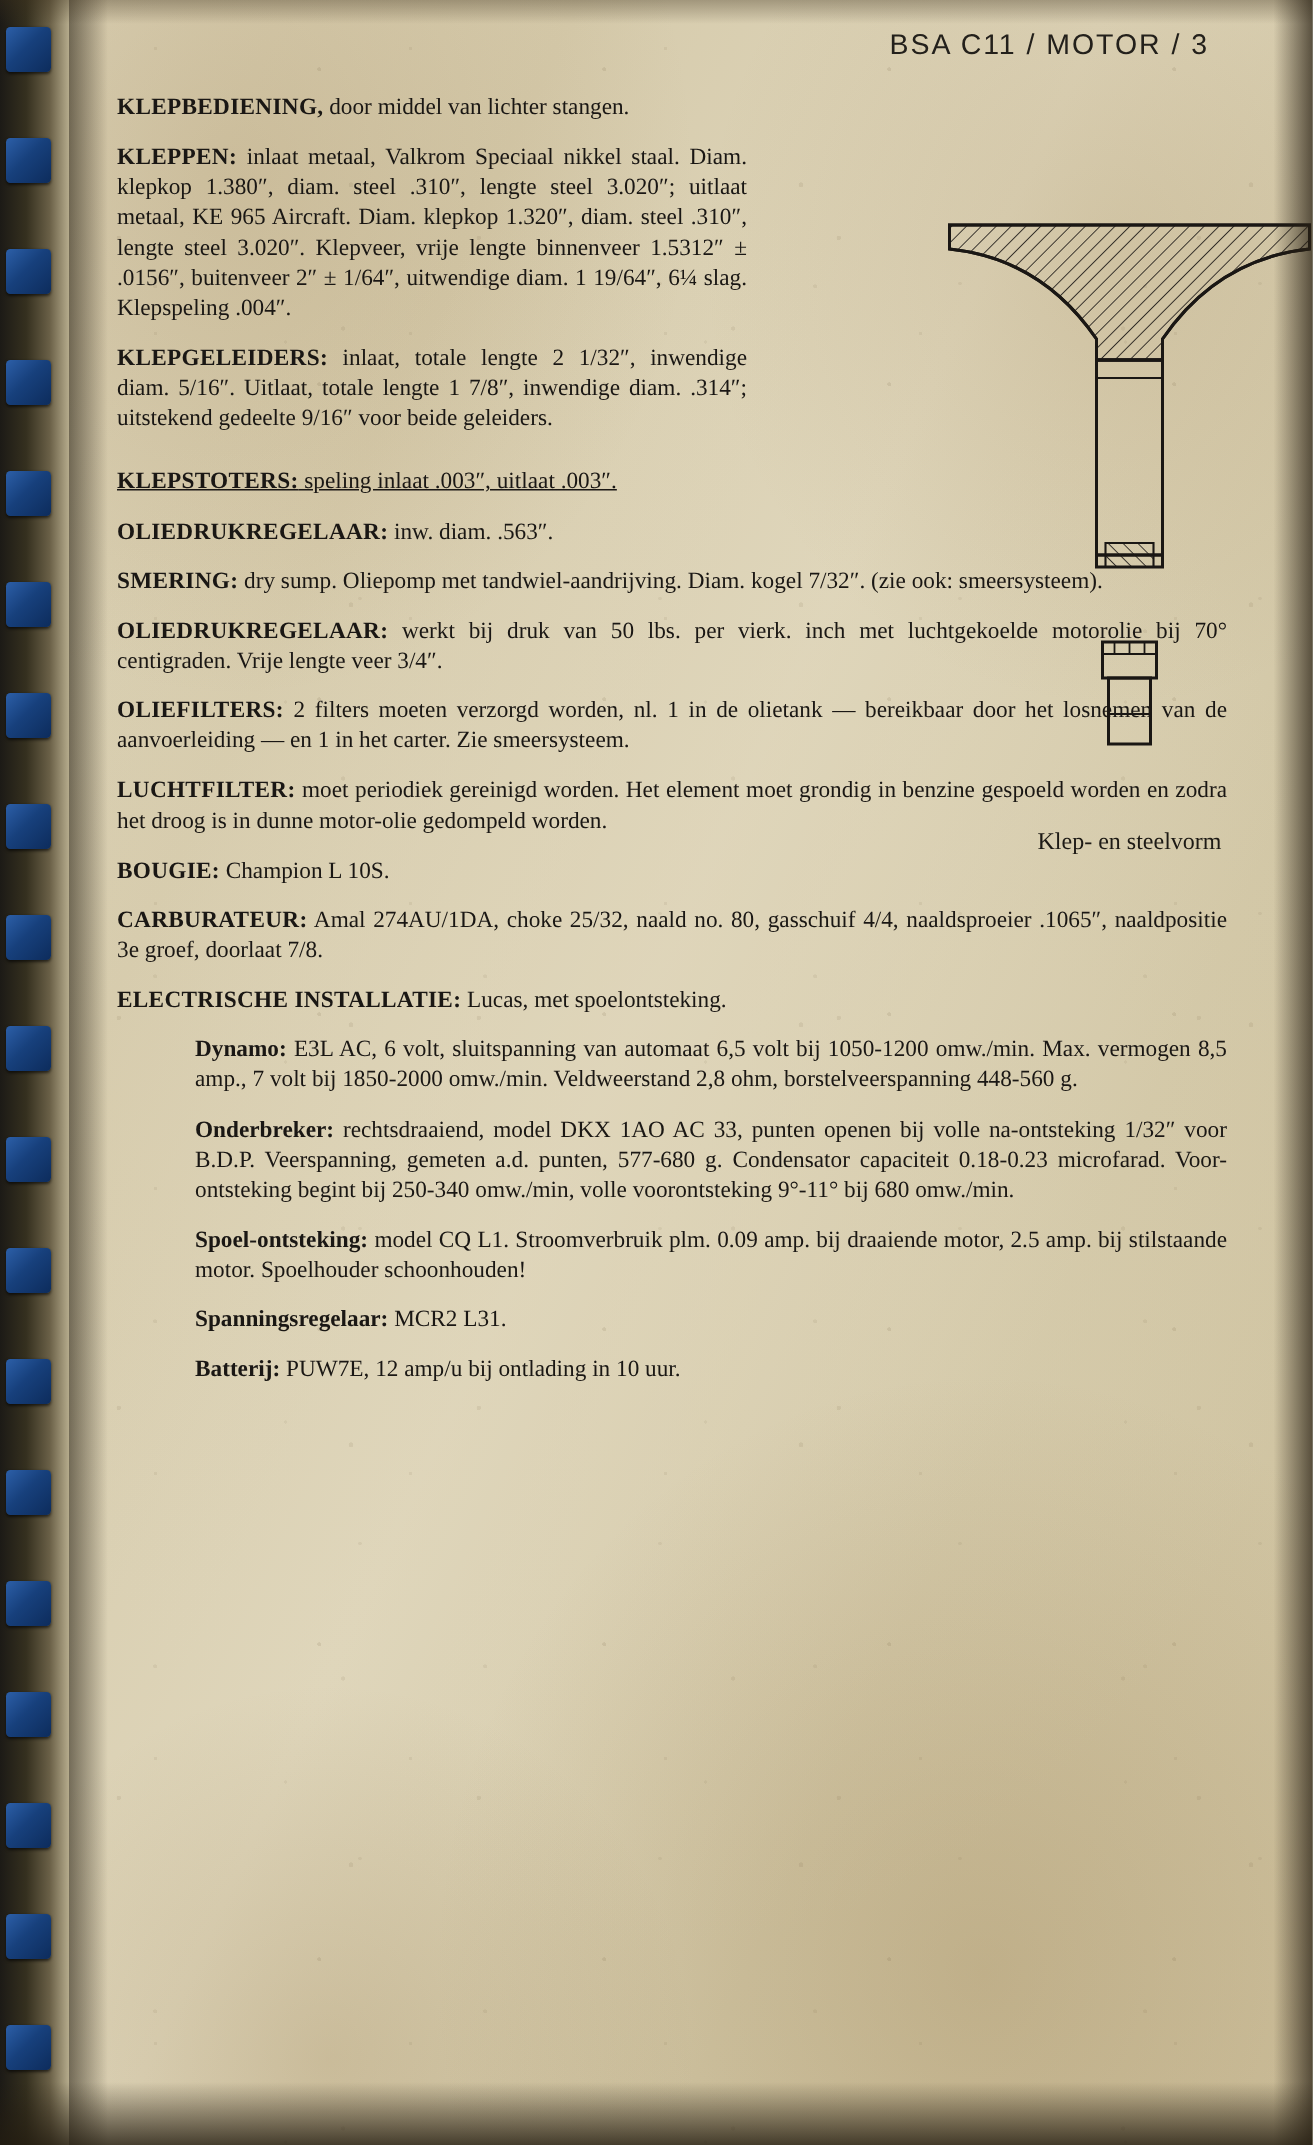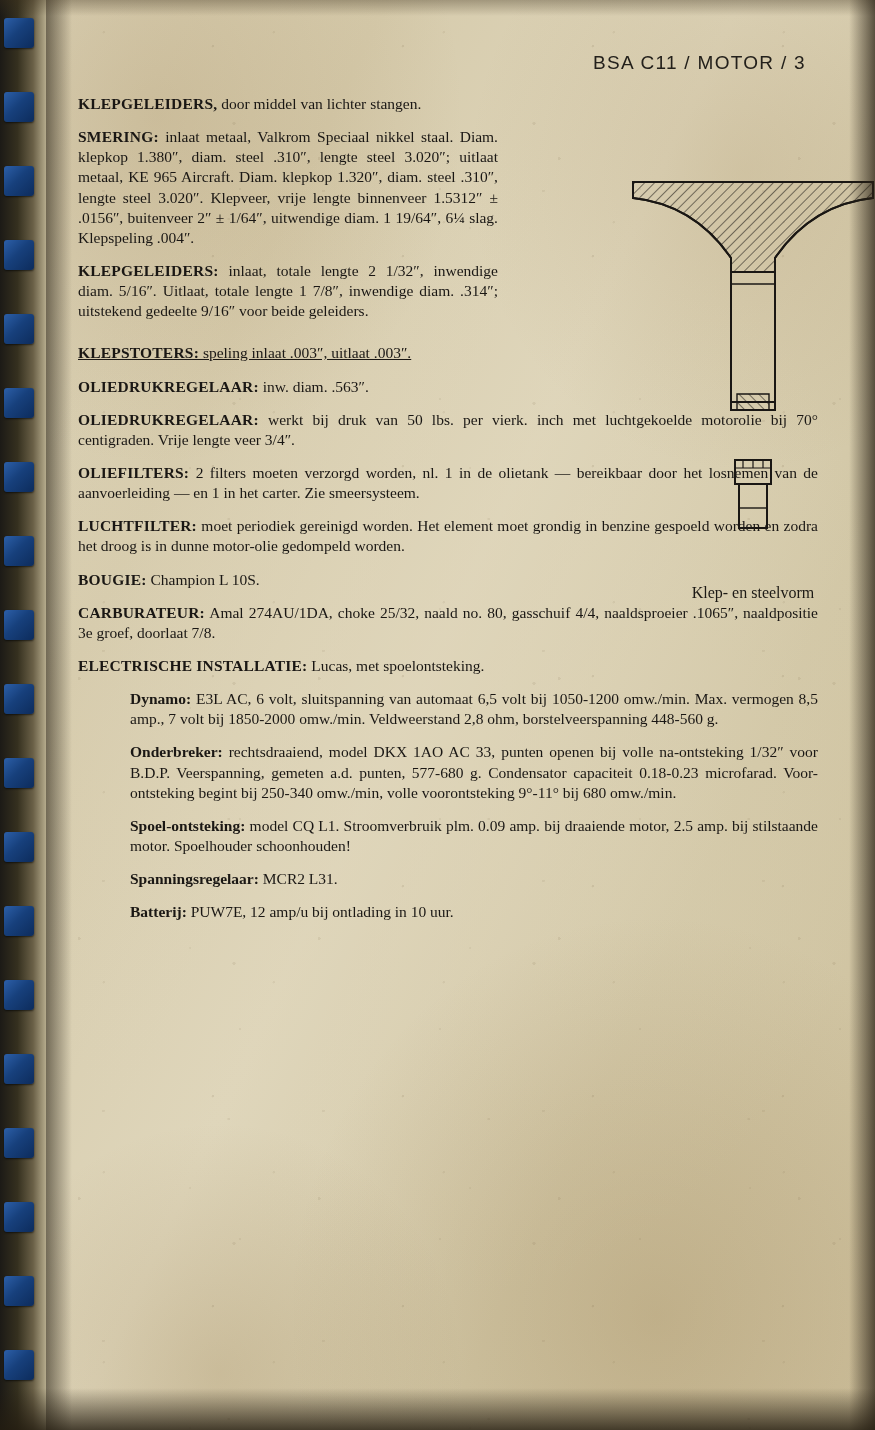--- a/index.html
+++ b/index.html
@@ -84,21 +84,21 @@
     left: 46px; top: 0;
     width: 26px; height: 100%;
     background: linear-gradient(to right, rgba(30,24,12,.55), rgba(30,24,12,0));
     pointer-events: none;
   }
 
   
   #content {
     position: absolute;
     left: 78px;
-    top: 52px;
+    top: 20px;
     width: 740px;
   }
   #header {
     text-align: right;
     font-family: "Liberation Sans", sans-serif;
     font-size: 19px;
     letter-spacing: 1.3px;
     color: #23201b;
     padding-right: 12px;
     margin-bottom: 20px;
@@ -210,40 +210,43 @@
             <line x1="128" y1="270" x2="128" y2="278" stroke="#1a1714" stroke-width="1.2"></line>
             <line x1="138" y1="270" x2="138" y2="278" stroke="#1a1714" stroke-width="1.2"></line>
             <rect x="114" y="294" width="28" height="44" fill="none" stroke="#1a1714" stroke-width="2"></rect>
             <line x1="114" y1="318" x2="142" y2="318" stroke="#1a1714" stroke-width="1.4"></line>
           </g>
         </svg>
         <div class="caption">Klep- en steelvorm</div>
       </div>
 
       <div class="entry narrow">
-        <span class="term">KLEPGELEIDERS,</span><span> door middel van lichter stangen.</span>
-      </div>
-
-      <div class="entry narrow">
-        <span class="term">SMERING:</span><span> inlaat metaal, Valkrom Speciaal nikkel staal. Diam. klepkop 1.380″, diam. steel .310″, lengte steel 3.020″; uitlaat metaal, KE 965 Aircraft. Diam. klepkop 1.320″, diam. steel .310″, lengte steel 3.020″. Klepveer, vrije lengte binnenveer 1.5312″ ± .0156″, buitenveer 2″ ± 1/64″, uitwendige diam. 1 19/64″, 6¼ slag. Klepspeling .004″.</span>
+        <span class="term">KLEPBEDIENING,</span><span> door middel van lichter stangen.</span>
+      </div>
+
+      <div class="entry narrow">
+        <span class="term">KLEPPEN:</span><span> inlaat metaal, Valkrom Speciaal nikkel staal. Diam. klepkop 1.380″, diam. steel .310″, lengte steel 3.020″; uitlaat metaal, KE 965 Aircraft. Diam. klepkop 1.320″, diam. steel .310″, lengte steel 3.020″. Klepveer, vrije lengte binnenveer 1.5312″ ± .0156″, buitenveer 2″ ± 1/64″, uitwendige diam. 1 19/64″, 6¼ slag. Klepspeling .004″.</span>
       </div>
 
 
       <div class="entry narrow">
         <span class="term">KLEPGELEIDERS:</span><span> inlaat, totale lengte 2 1/32″, inwendige diam. 5/16″. Uitlaat, totale lengte 1 7/8″, inwendige diam. .314″; uitstekend gedeelte 9/16″ voor beide geleiders.</span>
       </div>
 
       <div class="entry narrow" style="margin-top:22px;text-decoration:underline;">
         <span class="term">KLEPSTOTERS:</span><span> speling inlaat .003″, uitlaat .003″.</span>
       </div>
 
       <div class="entry narrow">
         <span class="term">OLIEDRUKREGELAAR:</span><span> inw. diam. .563″.</span>
       </div>
 
+      <div class="entry">
+        <span class="term">SMERING:</span><span> dry sump. Oliepomp met tandwiel-aandrijving. Diam. kogel 7/32″. (zie ook: smeersysteem).</span>
+      </div>
 
       <div class="entry">
         <span class="term">OLIEDRUKREGELAAR:</span><span> werkt bij druk van 50 lbs. per vierk. inch met luchtgekoelde motorolie bij 70° centigraden. Vrije lengte veer 3/4″.</span>
       </div>
 
       <div class="entry">
         <span class="term">OLIEFILTERS:</span><span> 2 filters moeten verzorgd worden, nl. 1 in de olietank — bereikbaar door het losnemen van de aanvoerleiding — en 1 in het carter. Zie smeersysteem.</span>
       </div>
 
       <div class="entry">

